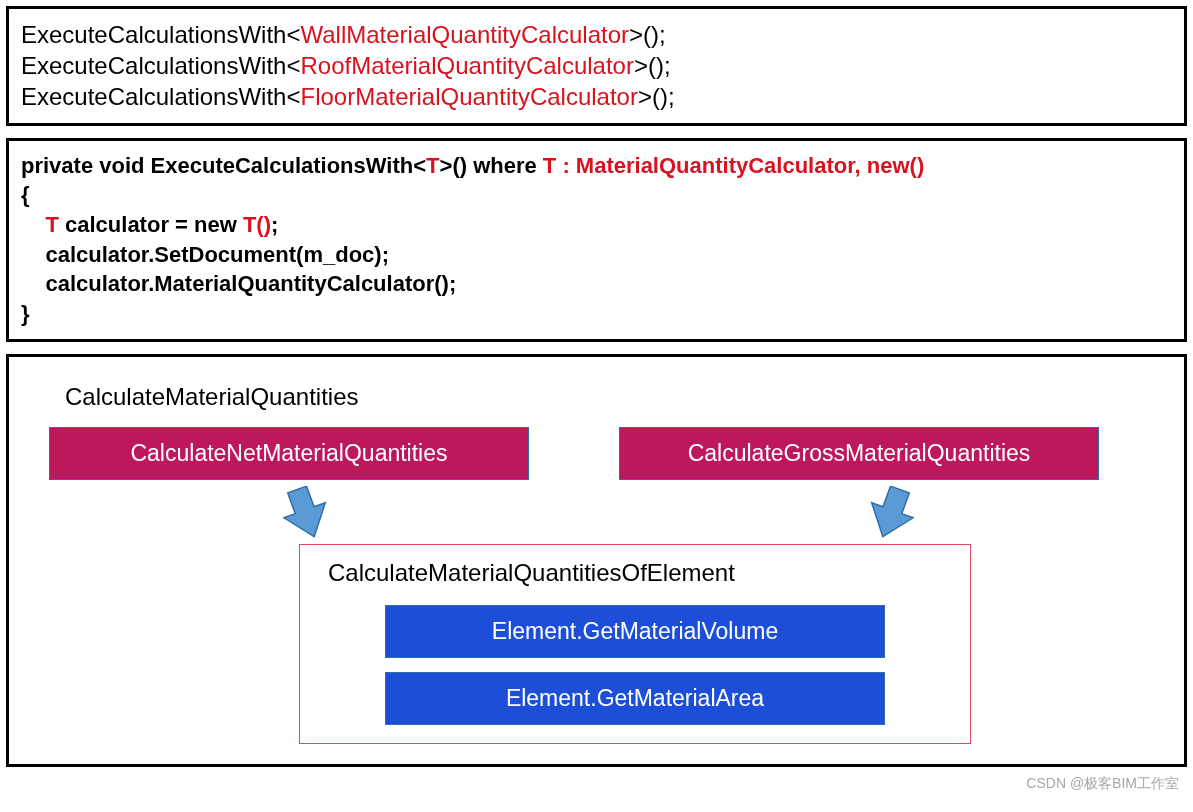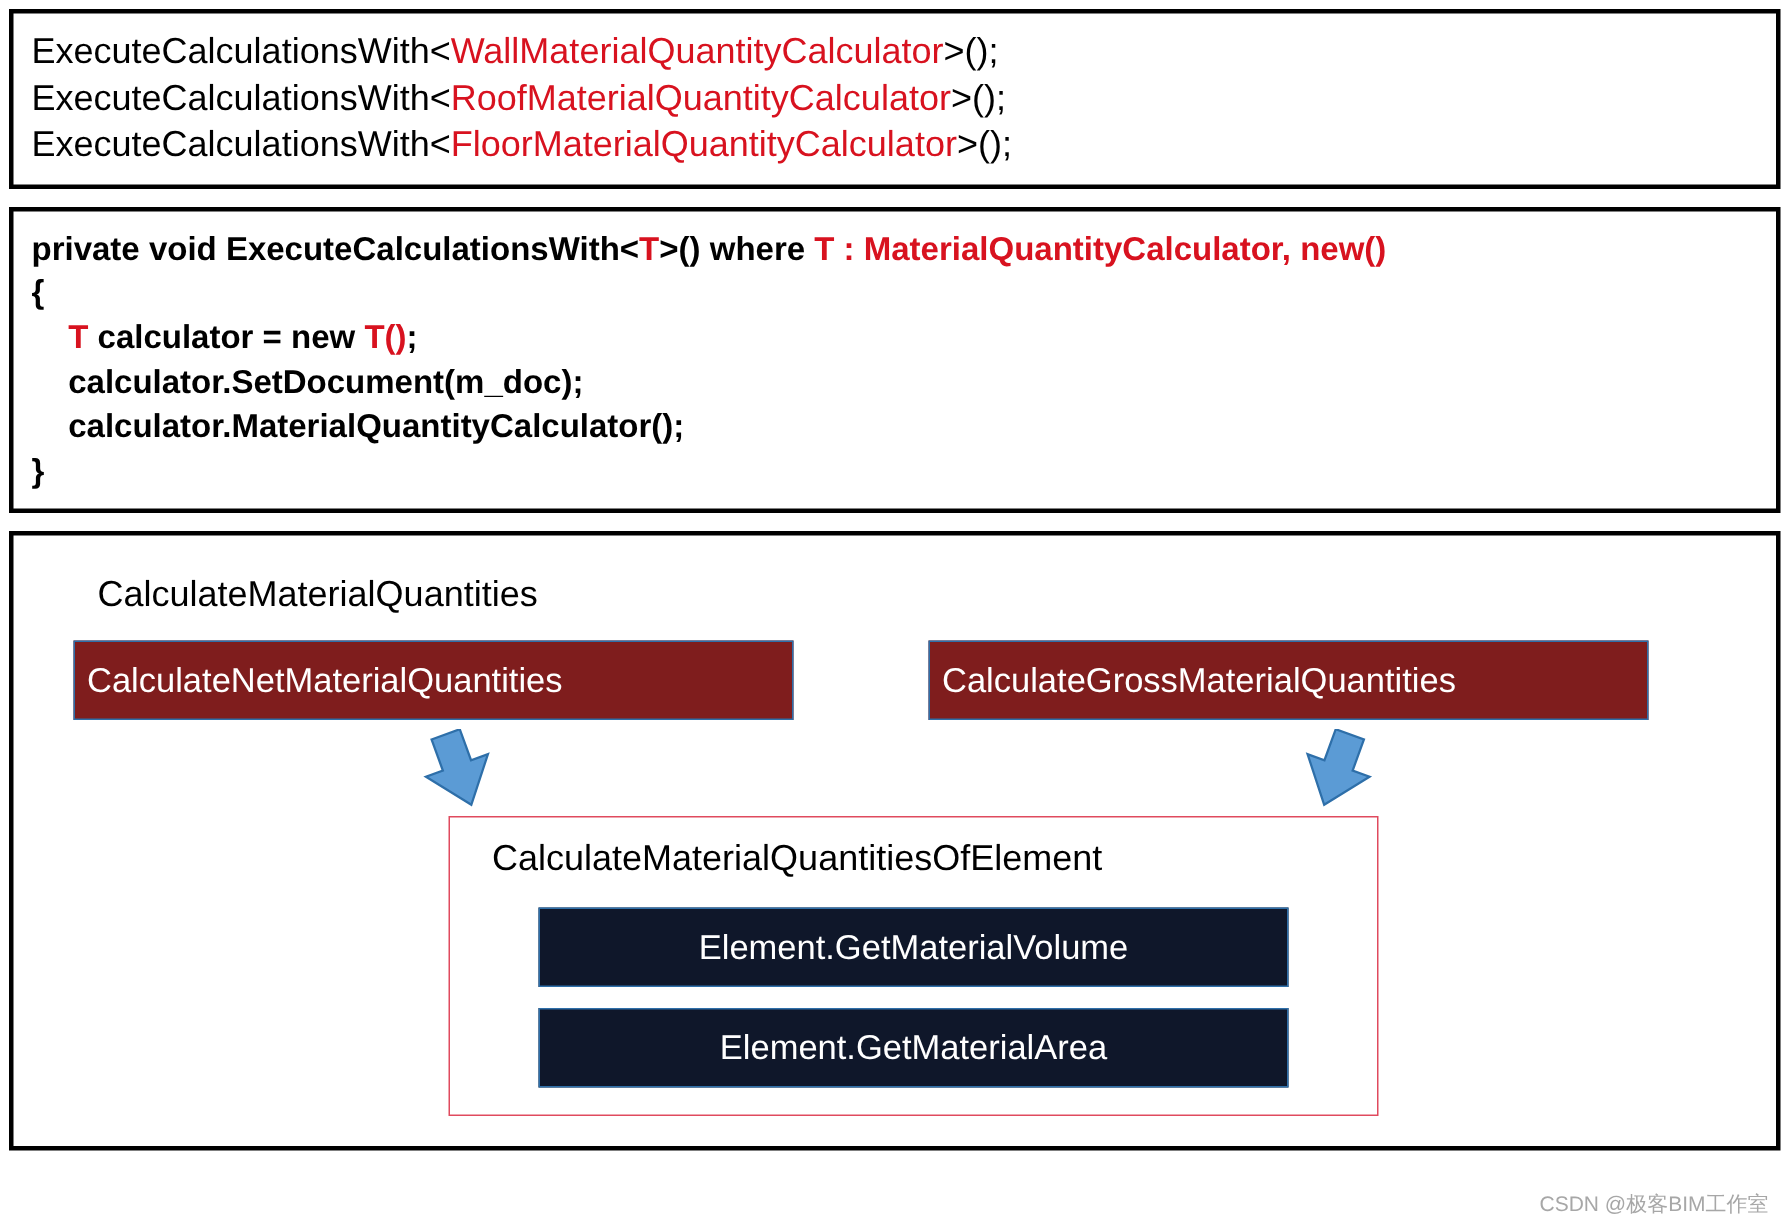--- a/index.html
+++ b/index.html
@@ -5,32 +5,32 @@
     * { box-sizing: border-box; margin: 0; padding: 0; }
     body { background: #fff; font-family: Arial, Helvetica, sans-serif; color: #000; width: 1193px; height: 812px; position: relative; }
     .box { border: 3px solid #000; background: #fff; margin: 6px 6px 12px 6px; padding: 10px 12px; }
     .code-line { font-size: 24px; font-family: Arial, Helvetica, sans-serif; line-height: 1.3; white-space: pre; }
     .red { color: #d8121f; }
     .box2 { padding: 10px 12px; font-weight: bold; }
     .box2 .code-line { font-size: 22px; line-height: 1.35; }
     .diagram-box { border: 3px solid #000; margin: 6px 6px 6px 6px; padding: 18px 40px 20px 40px; position: relative; }
     .dtitle { font-size: 24px; margin: 8px 6px 16px 16px; }
     .row { display: flex; gap: 90px; margin-left: 0; }
-    .blue-box { background: #7f1d1d; color: #fff; border: 1.5px solid #2e6fa9; font-size: 23px; text-align: left; padding: 12px 8px; }
+    .blue-box { background: #be185d; color: #fff; border: 1.5px solid #2e6fa9; font-size: 23px; text-align: center; padding: 12px 8px; }
     .left-box { width: 480px; }
     .right-box { width: 480px; }
     .arrows-row { display: flex; position: relative; height: 56px; margin-top: 6px; }
     .arrow { position: absolute; }
     .arrow svg { width: 60px; height: 56px; }
     .side-label { position: absolute; font-size: 22px; left: 930px; top: 169px; white-space: nowrap; }
-    .red-frame { border: 1.5px solid #e04a5e; padding: 14px 24px 18px 24px; margin-left: 250px; width: 620px; margin-top: 2px; }
+    .red-frame { border: 1.5px solid #e04a5e; padding: 14px 24px 18px 24px; margin-left: 250px; width: 672px; margin-top: 2px; }
     .rf-title { font-size: 24px; margin-bottom: 18px; margin-left: 4px; }
-    .inner-blue { background: #0f172a; color: #fff; border: 1.5px solid #2e6fa9; font-size: 23px; text-align: center; padding: 12px 8px; margin: 0 auto 14px auto; width: 500px; }
+    .inner-blue { background: #1d4ed8; color: #fff; border: 1.5px solid #2e6fa9; font-size: 23px; text-align: center; padding: 12px 8px; margin: 0 auto 14px auto; width: 500px; }
     .inner-blue:last-child { margin-bottom: 0; }
-    .watermark { position: absolute; right: 14px; bottom: 0; font-size: 14px; color: rgba(130,130,130,0.7); font-family: Arial, sans-serif; }
+    .watermark { position: absolute; right: 14px; bottom: 19px; font-size: 14px; color: rgba(130,130,130,0.7); font-family: Arial, sans-serif; }
   </style>
 </head>
 <body>
 
 <div class="box">
   <div class="code-line"><span>ExecuteCalculationsWith&lt;</span><span class="red">WallMaterialQuantityCalculator</span><span>&gt;();</span></div>
   <div class="code-line"><span>ExecuteCalculationsWith&lt;</span><span class="red">RoofMaterialQuantityCalculator</span><span>&gt;();</span></div>
   <div class="code-line"><span>ExecuteCalculationsWith&lt;</span><span class="red">FloorMaterialQuantityCalculator</span><span>&gt;();</span></div>
 </div>
 

